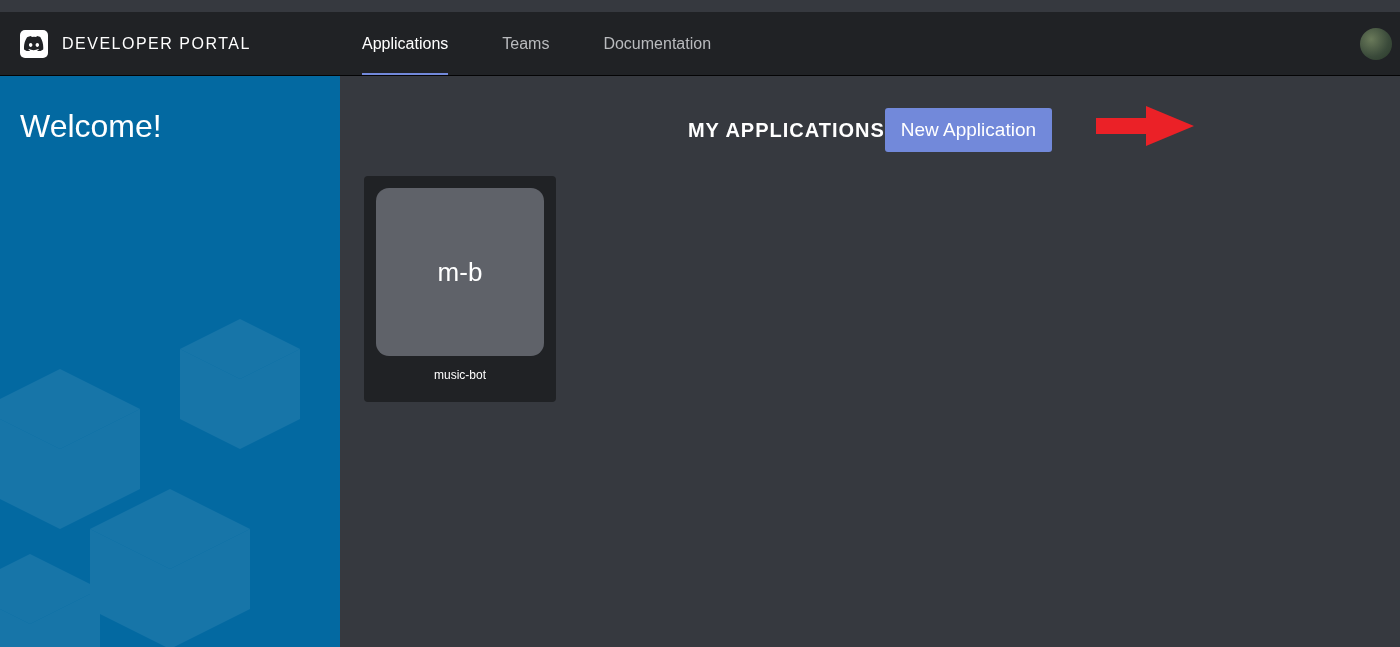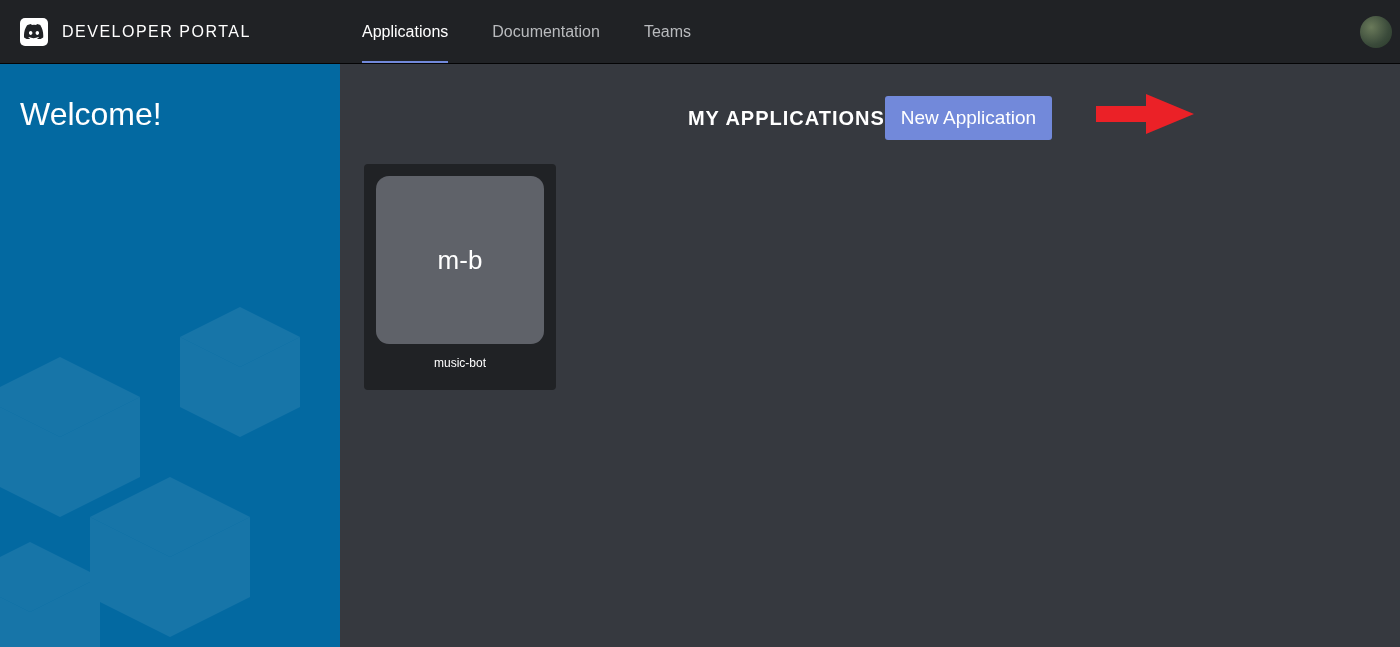--- a/index.html
+++ b/index.html
@@ -15,20 +15,21 @@
       height: 647px;
       overflow: hidden;
     }
     .header {
       height: 64px;
       background: #202225;
       display: flex;
       align-items: center;
       padding: 0 20px;
       border-bottom: 1px solid #040405;
+      margin-top: 12px;
     }
     .logo-area {
       display: flex;
       align-items: center;
       width: 320px;
     }
     .logo-icon {
       width: 28px;
       height: 28px;
       background: #ffffff;
@@ -45,20 +46,21 @@
     }
     .logo-text {
       color: #ffffff;
       font-size: 16px;
       letter-spacing: 1.5px;
       font-weight: 400;
     }
     .nav-tabs {
       display: flex;
       height: 100%;
+      gap: 10px;
     }
     .nav-tab {
       height: 100%;
       display: flex;
       align-items: center;
       padding: 0 22px;
       font-size: 16px;
       color: #b9bbbe;
       cursor: pointer;
       position: relative;
@@ -196,24 +198,24 @@
         </svg>
     </div>
     <span class="logo-text">DEVELOPER PORTAL</span>
   </div>
 
   <div class="nav-tabs">
     <div class="nav-tab active">
       <span>Applications</span>
     </div>
     <div class="nav-tab">
+      <span>Teams</span>
+    </div>
+    <div class="nav-tab">
       <span>Documentation</span>
-    </div>
-    <div class="nav-tab">
-      <span>Teams</span>
     </div>
   </div>
 
   <div class="header-right">
     <div class="avatar"></div>
   </div>
 </div>
 
 <div class="content">
   <div class="sidebar">

